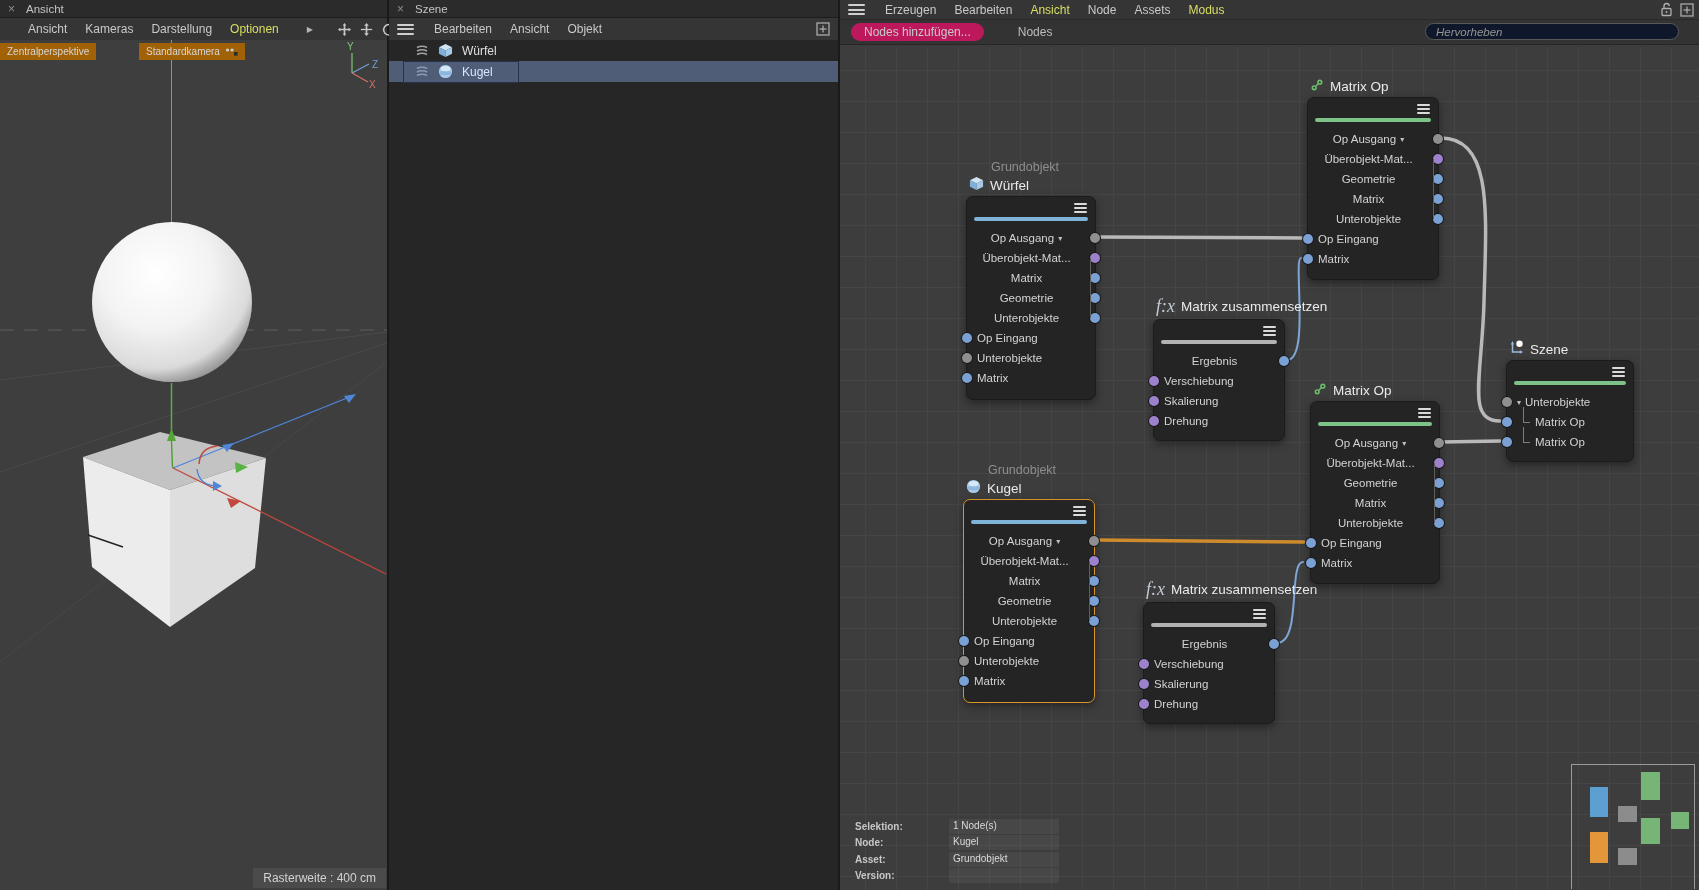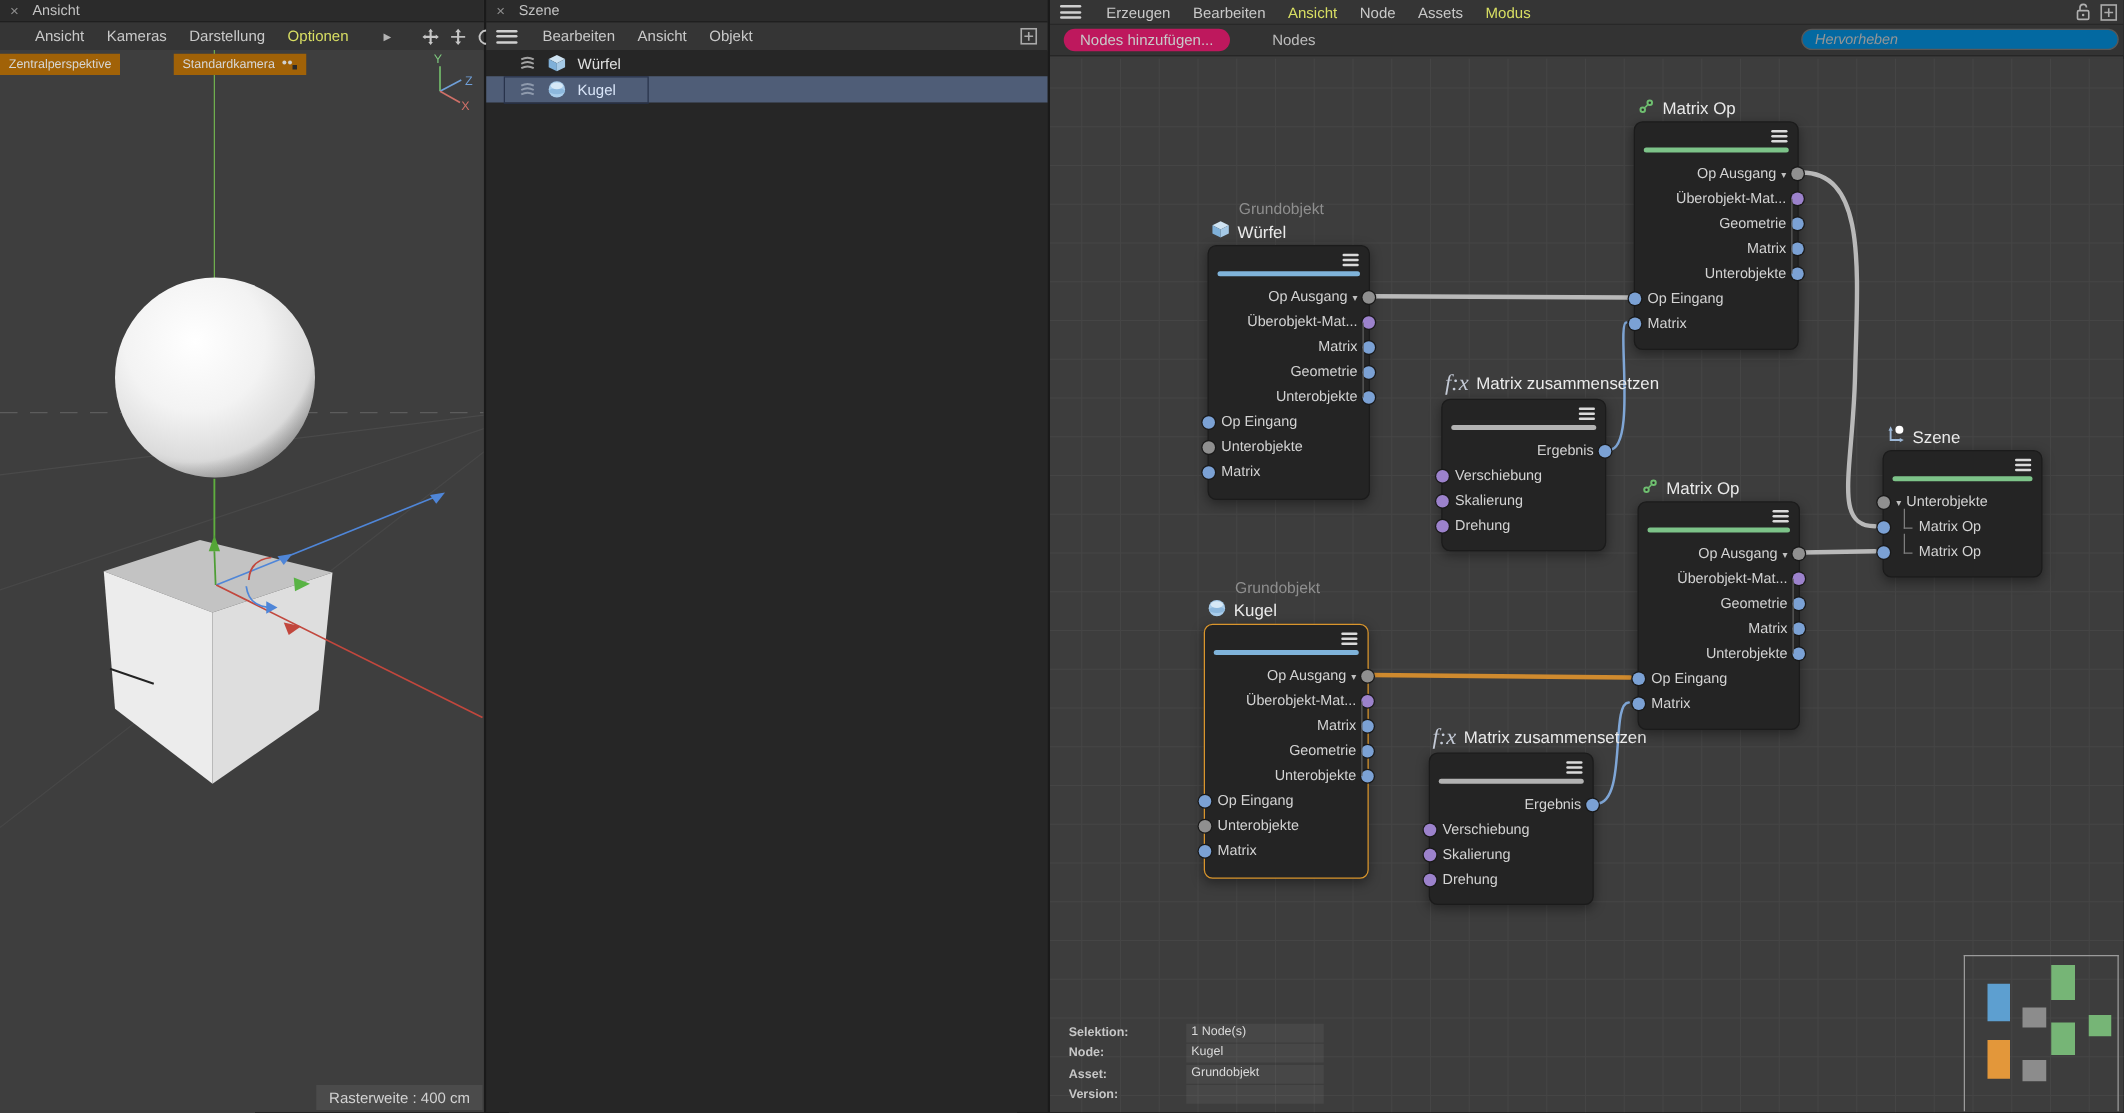--- a/index.html
+++ b/index.html
@@ -35,42 +35,42 @@
   .orow{height:21px;display:flex;align-items:center;gap:9px;padding-left:26px;font-size:12px;color:#e0e0e0;position:relative}
   .orow.selected{background:#4f5d77;color:#d9e5f8}
   .orow .editbox{position:absolute;left:14px;top:0;width:114px;height:20px;border:1px solid #28334b;pointer-events:none}
   .oicon{display:flex;align-items:center}
   .om-plus{position:absolute;right:8px;top:4px}
 
   
   .ntoolbar{height:24px;background:#333333;border-bottom:1px solid #262626;display:flex;align-items:center;font-size:12px;position:relative}
   .add-btn{margin-left:11px;background:#be185d;color:#c9c9c9;border-radius:9px;padding:2px 13px;font-size:12px;border:none}
   .tab-label{margin-left:34px;color:#bdbdbd}
-  .hl-input{position:absolute;right:4px;top:3px;width:232px;height:15px;border-radius:9px;background:#0369a1;border:1px solid #585858;color:#bbb;font-style:italic;font-size:11.5px;padding:0 10px;outline:none;font-family:"Liberation Sans",sans-serif}
+  .hl-input{position:absolute;right:20px;top:3px;width:232px;height:15px;border-radius:9px;background:#0f172a;border:1px solid #585858;color:#bbb;font-style:italic;font-size:11.5px;padding:0 10px;outline:none;font-family:"Liberation Sans",sans-serif}
   .hl-input::placeholder{color:#969696}
   .np-right{position:absolute;right:5px;top:2px;display:flex;gap:7px;align-items:center}
   #canvas{position:absolute;top:47px;left:0;right:0;bottom:0;background:#3d3d3d;overflow:hidden;
     background-image:linear-gradient(#454545 1px,transparent 1px),linear-gradient(90deg,#454545 1px,transparent 1px);
     background-size:31px 31px;background-position:-6px -8px}
   #wires{position:absolute;left:0;top:0;pointer-events:none}
 
   .node{position:absolute;background:#242424;border-radius:7px;border:1px solid #1b1b1b;box-shadow:0 3px 9px rgba(0,0,0,.4)}
   .node.selected{border-color:#d9952c}
   .nlabel{position:absolute;bottom:calc(100% + 3px);left:2px;white-space:nowrap}
   .ncat{color:#8e8e8e;font-size:12.5px;margin-left:22px;margin-bottom:2px}
   .ntitle{display:flex;align-items:center;gap:6px;font-size:13.5px;color:#eaeaea}
   .nhead{height:18px;position:relative}
   .nmenu{position:absolute;top:6px;right:8px;width:13px;display:flex;flex-direction:column;gap:2px}
   .nmenu i{height:2px;background:#dadada;border-radius:1px}
   .nbar{height:4px;border-radius:2px;margin:2px 7px 7px}
   .bar-blue .nbar{background:#7fb3da}
   .bar-green .nbar{background:#7dc389}
   .bar-gray .nbar{background:#b2b2b2}
   .prow{height:20px;position:relative;display:flex;align-items:center;font-size:11.5px;color:#d3d3d3;white-space:nowrap}
-  .prow.out{justify-content:flex-end;padding-right:9px}
+  .prow.out{justify-content:center;padding-right:9px}
   .prow.in{padding-left:10px}
   .port{position:absolute;top:5px;width:10px;height:10px;border-radius:50%;box-shadow:0 0 0 1px #191919}
   .out .port{right:-5px}
   .in .port{left:-5px}
   .c-blue{background:#7ba1d4}.c-purple{background:#9c82cc}.c-gray{background:#8f8f8f}
   .caret{font-size:8px;color:#c0c0c0;margin-left:4px}
   .caret-l{font-size:8px;color:#c0c0c0;margin-right:4px}
   .vline{position:absolute;right:4px;width:1px;background:#5e5e5e}
   .prow.tree{padding-left:28px}
   .prow.tree::before{content:"";position:absolute;left:16px;top:-5px;width:6px;height:15px;border-left:1px solid #7d7d7d;border-bottom:1px solid #7d7d7d}

